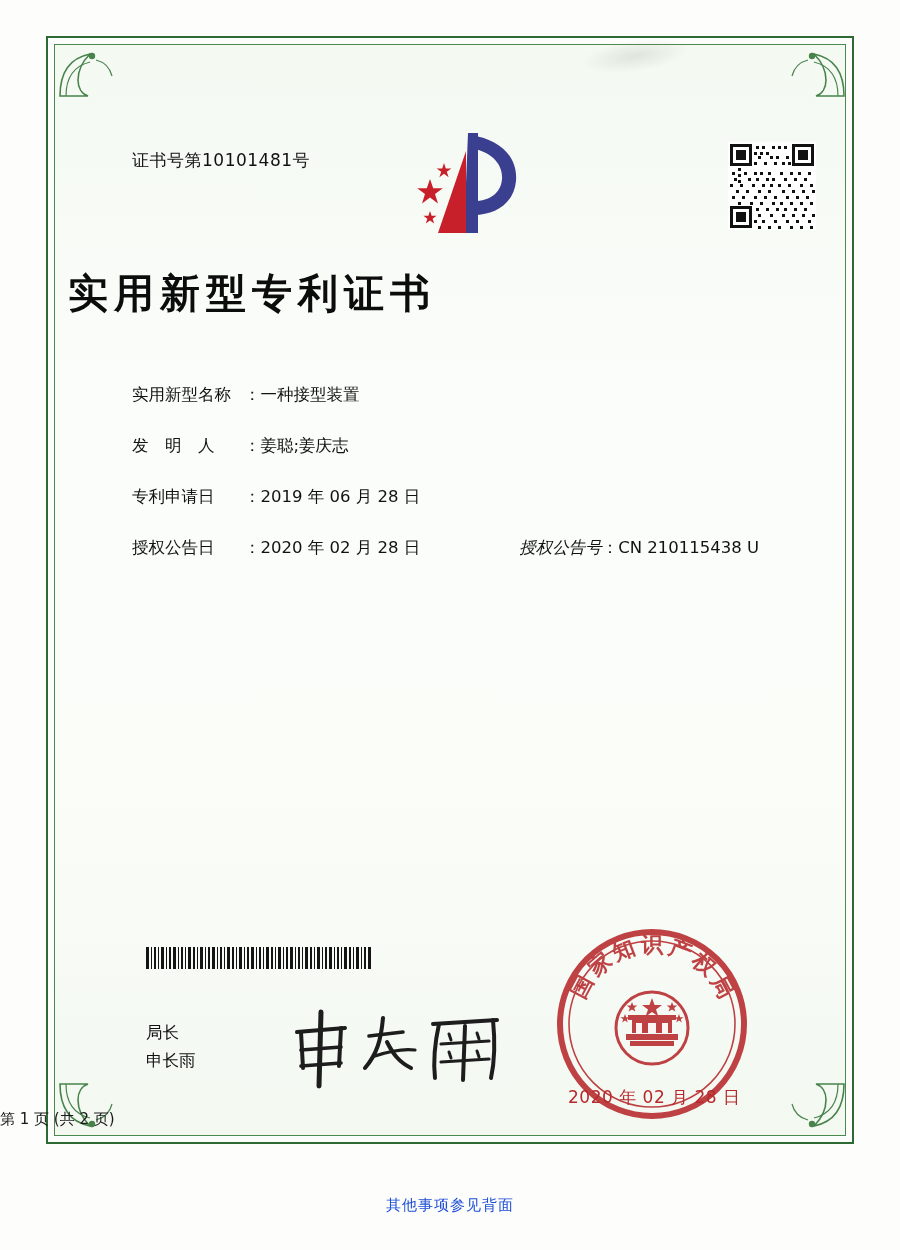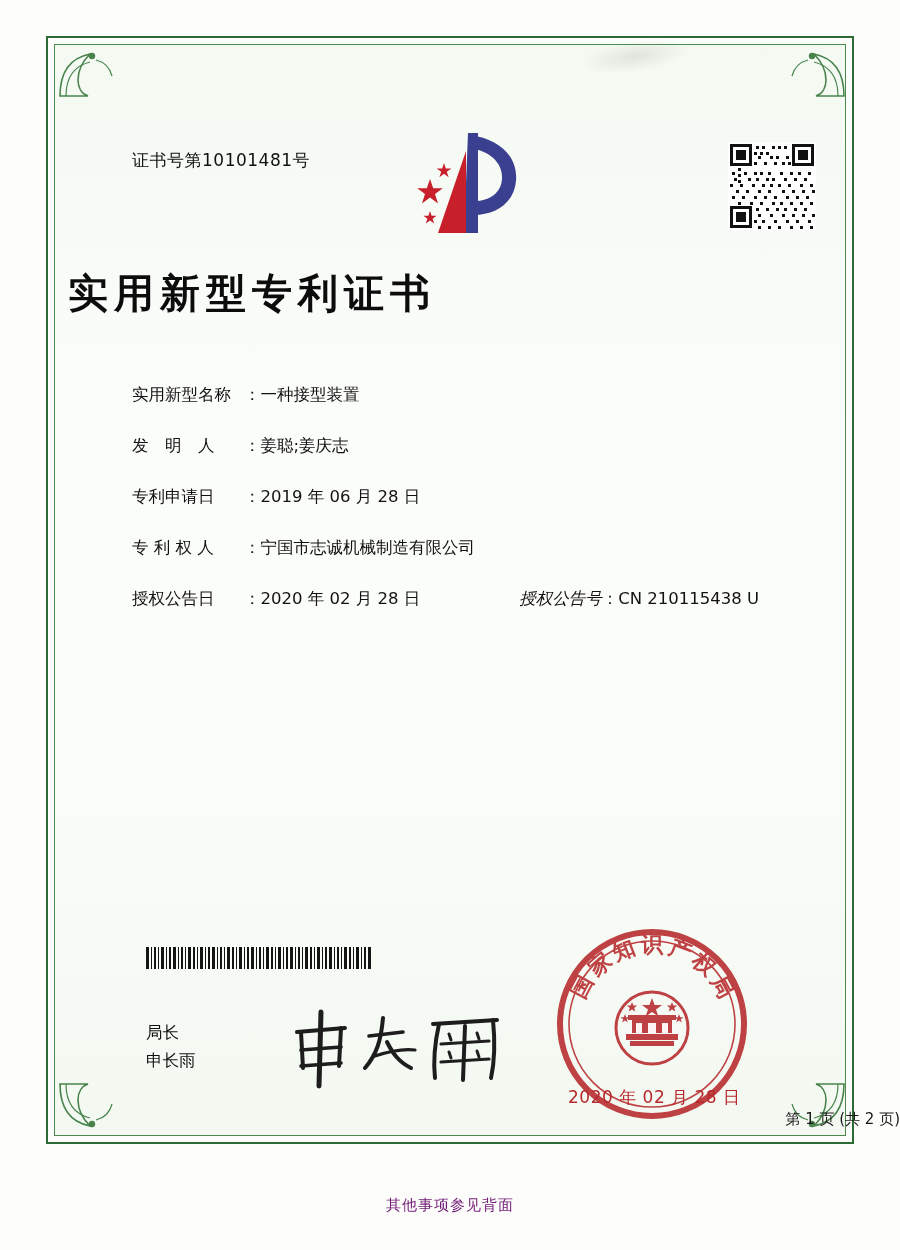--- a/index.html
+++ b/index.html
@@ -219,34 +219,34 @@
     font-size: 17px;
     color: #b7292c;
     font-family: "DejaVu Sans", sans-serif;
     letter-spacing: .5px;
   }
 
   .page-no {
     position: absolute;
     left: 0;
     top: 1110px;
-    width: 900px;
-    text-align: right;
+    width: 819px;
+    text-align: left;
     font-size: 15px;
     color: #1a1a1a;
     font-family: "DejaVu Sans", sans-serif;
   }
   .footnote {
     position: absolute;
     left: 0;
     top: 1196px;
     width: 900px;
     text-align: center;
     font-size: 15px;
-    color: #701a75;
+    color: #1d4ed8;
     font-family: "DejaVu Sans", sans-serif;
     letter-spacing: 1px;
   }
 </style>
 </head>
 <body>
 
 <div id="page">
 
   <div class="frame-tint"></div>
@@ -434,23 +434,20 @@
 
       <div class="field">
         <span class="lbl">发　明　人</span><span>：</span><span class="val">姜聪;姜庆志</span>
       </div>
 
 
       <div class="field">
         <span class="lbl">专利申请日</span><span>：</span><span class="val">2019 年 06 月 28 日</span>
       </div>
 
-      <div class="field">
-        <span class="lbl">专 利 权 人</span><span>：</span><span class="val">宁国市志诚机械制造有限公司</span>
-      </div>
 
 
       <div class="field">
         <span class="lbl">授权公告日</span><span>：</span><span class="val">2020 年 02 月 28 日</span><span class="val2 lbl2">授权公告号</span><span>：</span><span class="val">CN 210115438 U</span>
       </div>
 
     </div>
 
 
     <div class="barcode">

